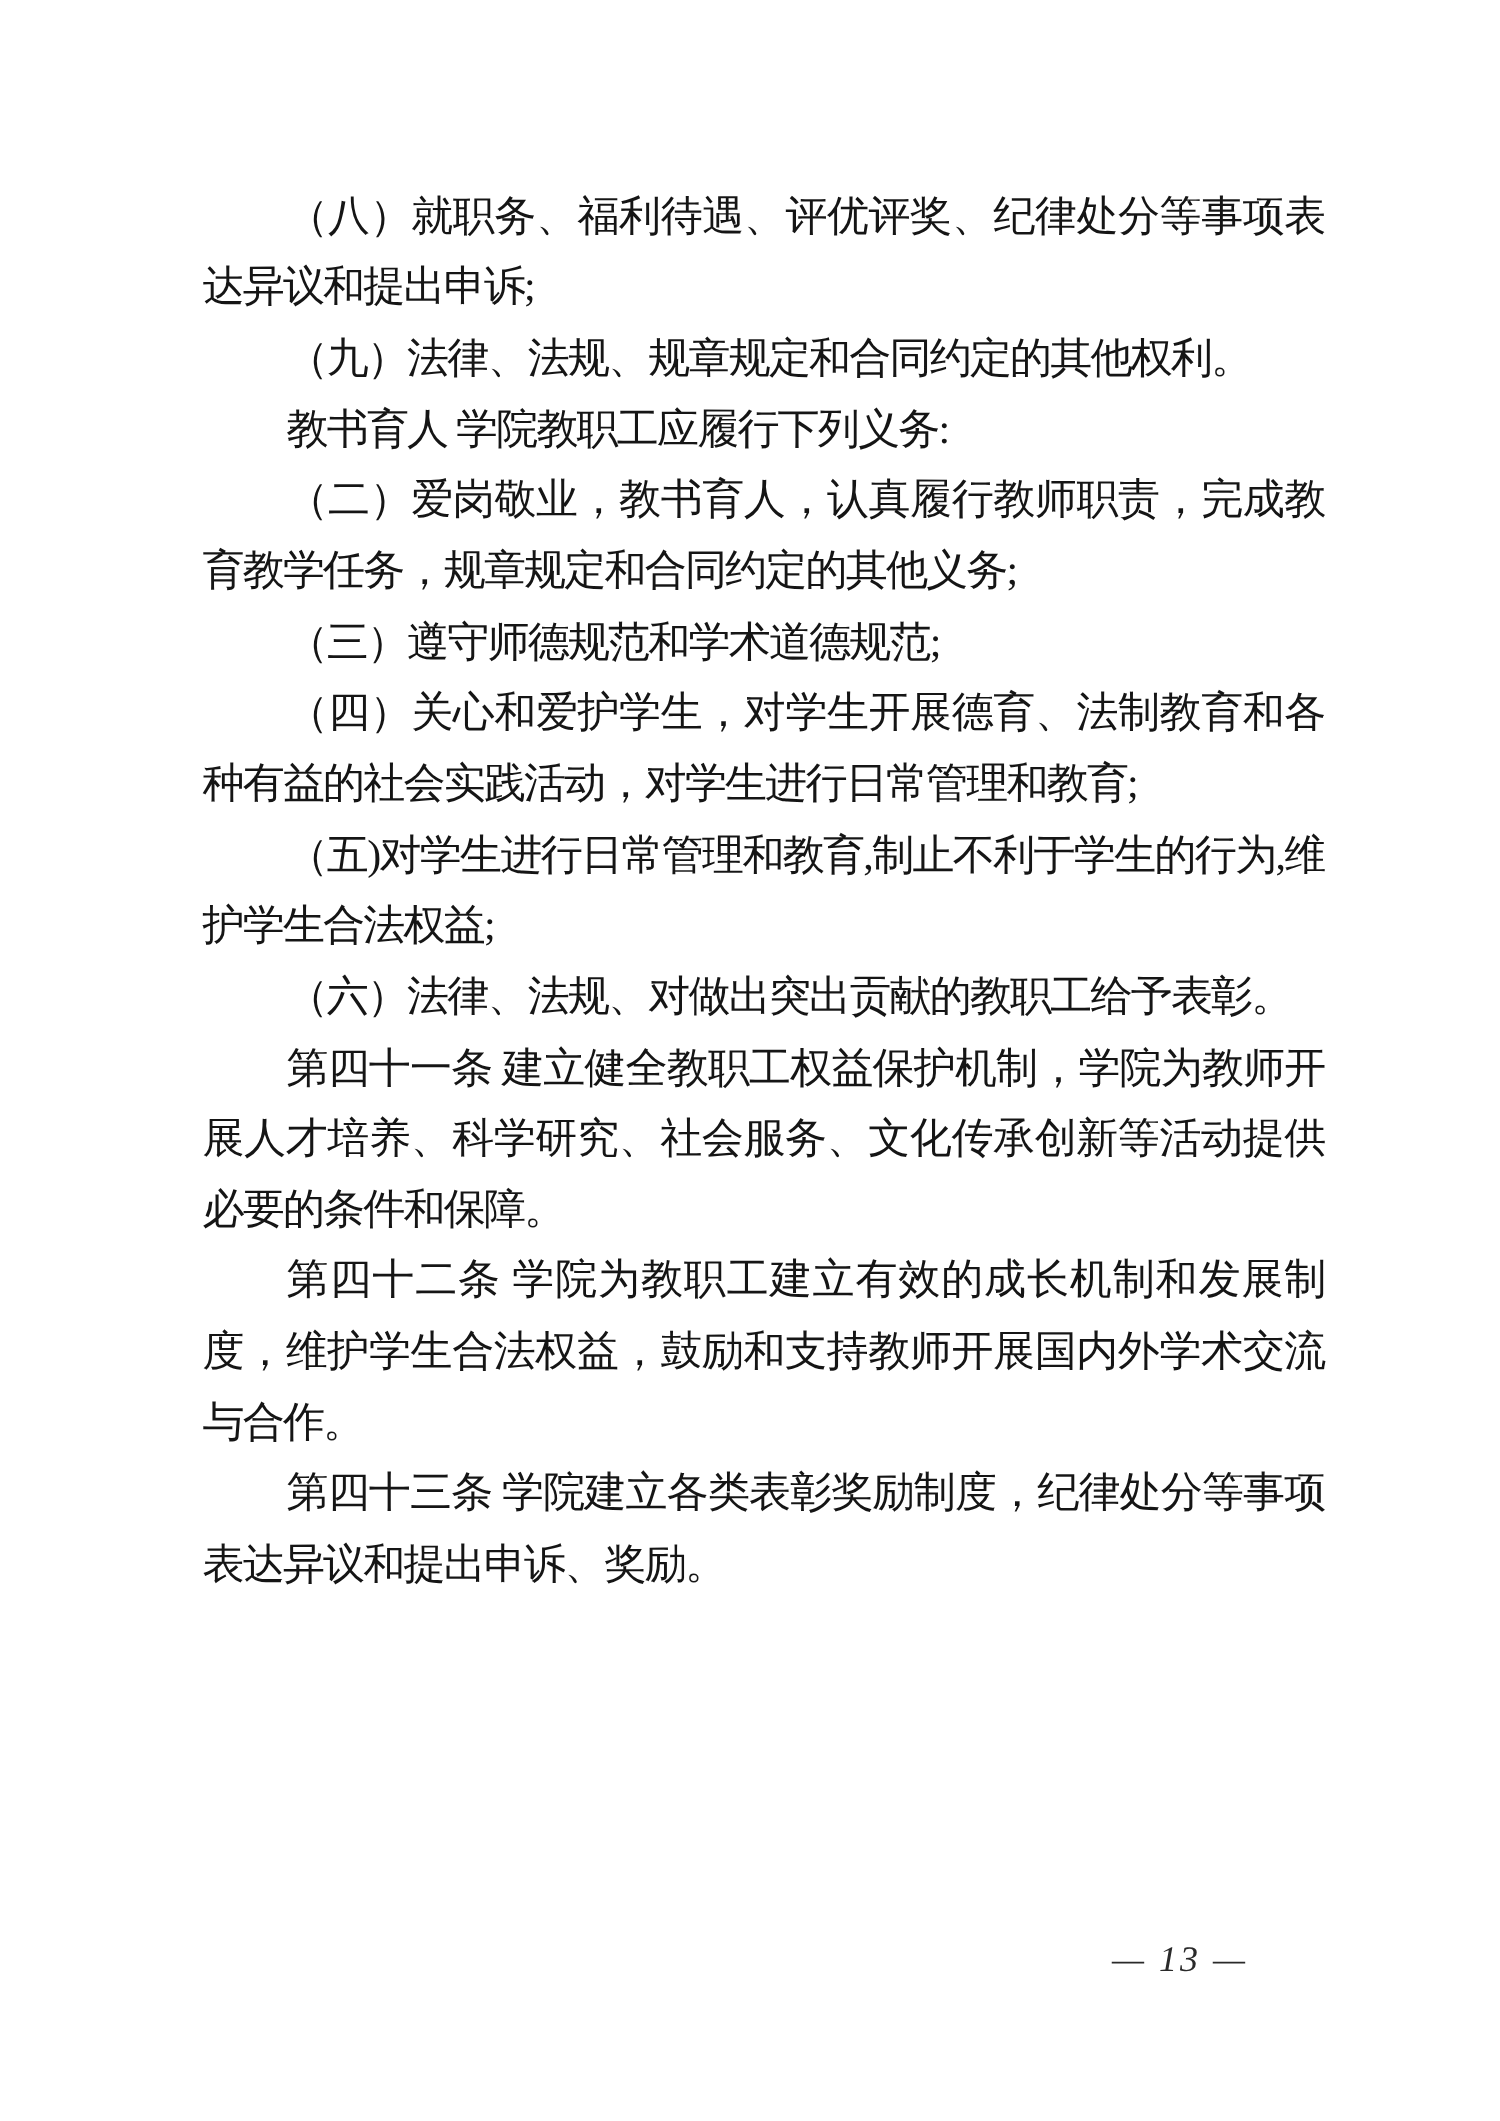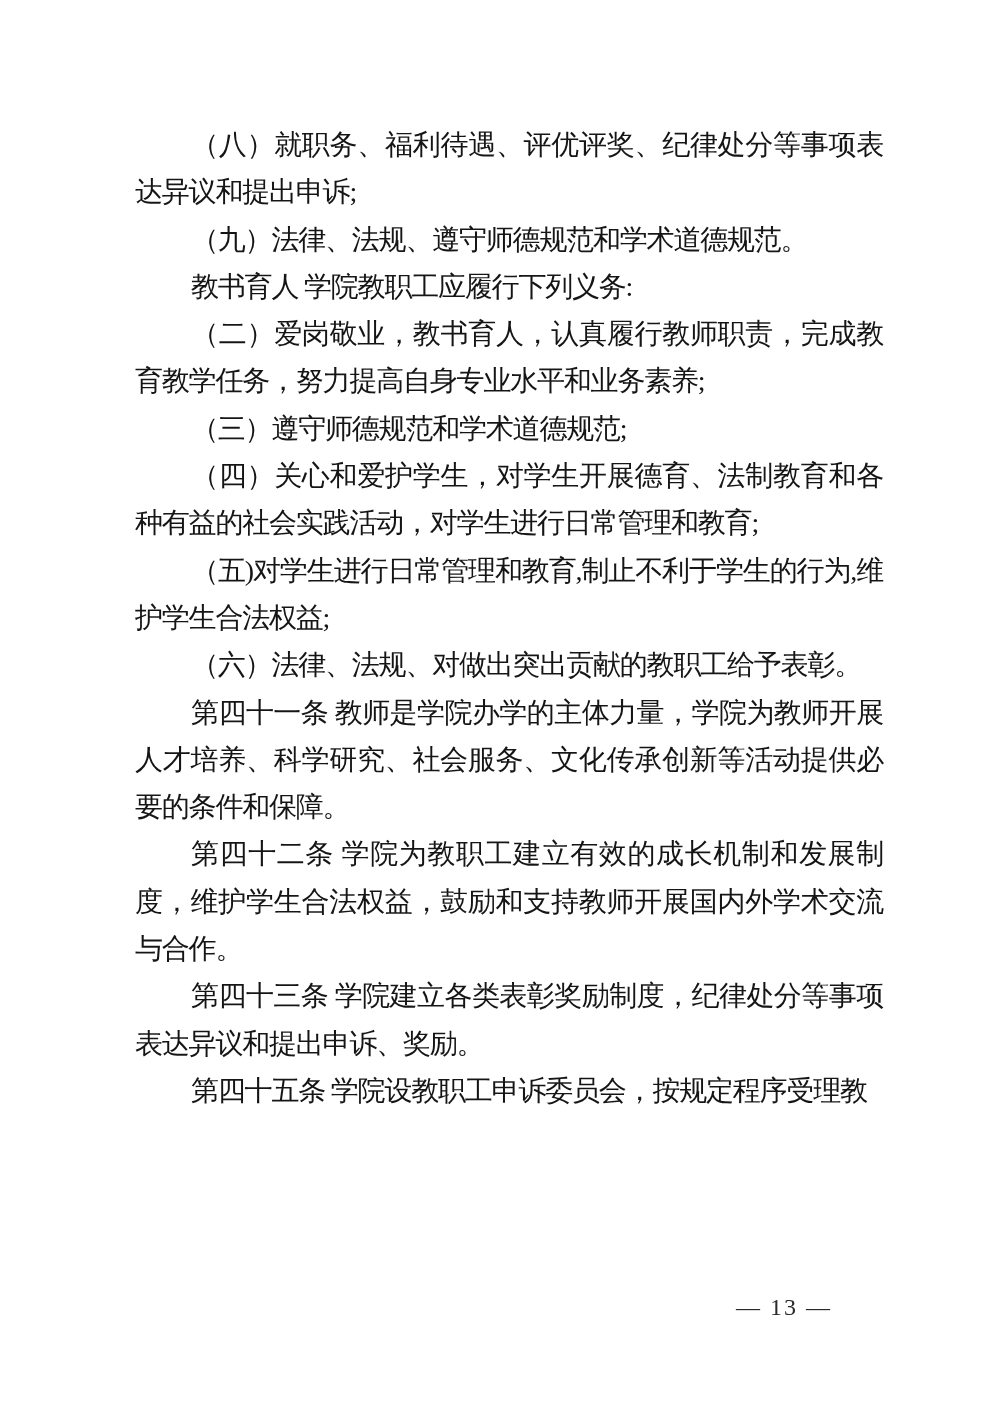--- a/index.html
+++ b/index.html
@@ -40,35 +40,35 @@
     color: #151515;
   }
   .page-footer {
     position: absolute;
     top: 1294px;
     right: 168px;
     font-size: 24px;
     letter-spacing: 2px;
     color: #2a2a2a;
     font-family: "Liberation Serif", "DejaVu Serif", serif;
+    font-style: italic;
   }
 </style>
 </head>
 <body>
 
 <div class="page">
   <div class="doc-body">
     <p>（八）就职务、福利待遇、评优评奖、纪律处分等事项表达异议和提出申诉;</p>
-    <p>（九）法律、法规、遵守师德规范和学术道德规范。</p>
+    <p>（九）法律、法规、规章规定和合同约定的其他权利。</p>
     <p>教书育人 学院教职工应履行下列义务:</p>
-    <p>（二）爱岗敬业，教书育人，认真履行教师职责，完成教育教学任务，努力提高自身专业水平和业务素养;</p>
+    <p>（二）爱岗敬业，教书育人，认真履行教师职责，完成教育教学任务，规章规定和合同约定的其他义务;</p>
     <p>（三）遵守师德规范和学术道德规范;</p>
     <p>（四）关心和爱护学生，对学生开展德育、法制教育和各种有益的社会实践活动，对学生进行日常管理和教育;</p>
     <p>（五)对学生进行日常管理和教育,制止不利于学生的行为,维护学生合法权益;</p>
     <p>（六）法律、法规、对做出突出贡献的教职工给予表彰。</p>
-    <p>第四十一条 教师是学院办学的主体力量，学院为教师开展人才培养、科学研究、社会服务、文化传承创新等活动提供必要的条件和保障。</p>
+    <p>第四十一条 建立健全教职工权益保护机制，学院为教师开展人才培养、科学研究、社会服务、文化传承创新等活动提供必要的条件和保障。</p>
     <p>第四十二条 学院为教职工建立有效的成长机制和发展制度，维护学生合法权益，鼓励和支持教师开展国内外学术交流与合作。</p>
     <p>第四十三条 学院建立各类表彰奖励制度，纪律处分等事项表达异议和提出申诉、奖励。</p>
-    <p>第四十五条 学院设教职工申诉委员会，按规定程序受理教</p>
   </div>
 
   <div class="page-footer">— 13 —</div>
 </div>
 
 </body></html>

